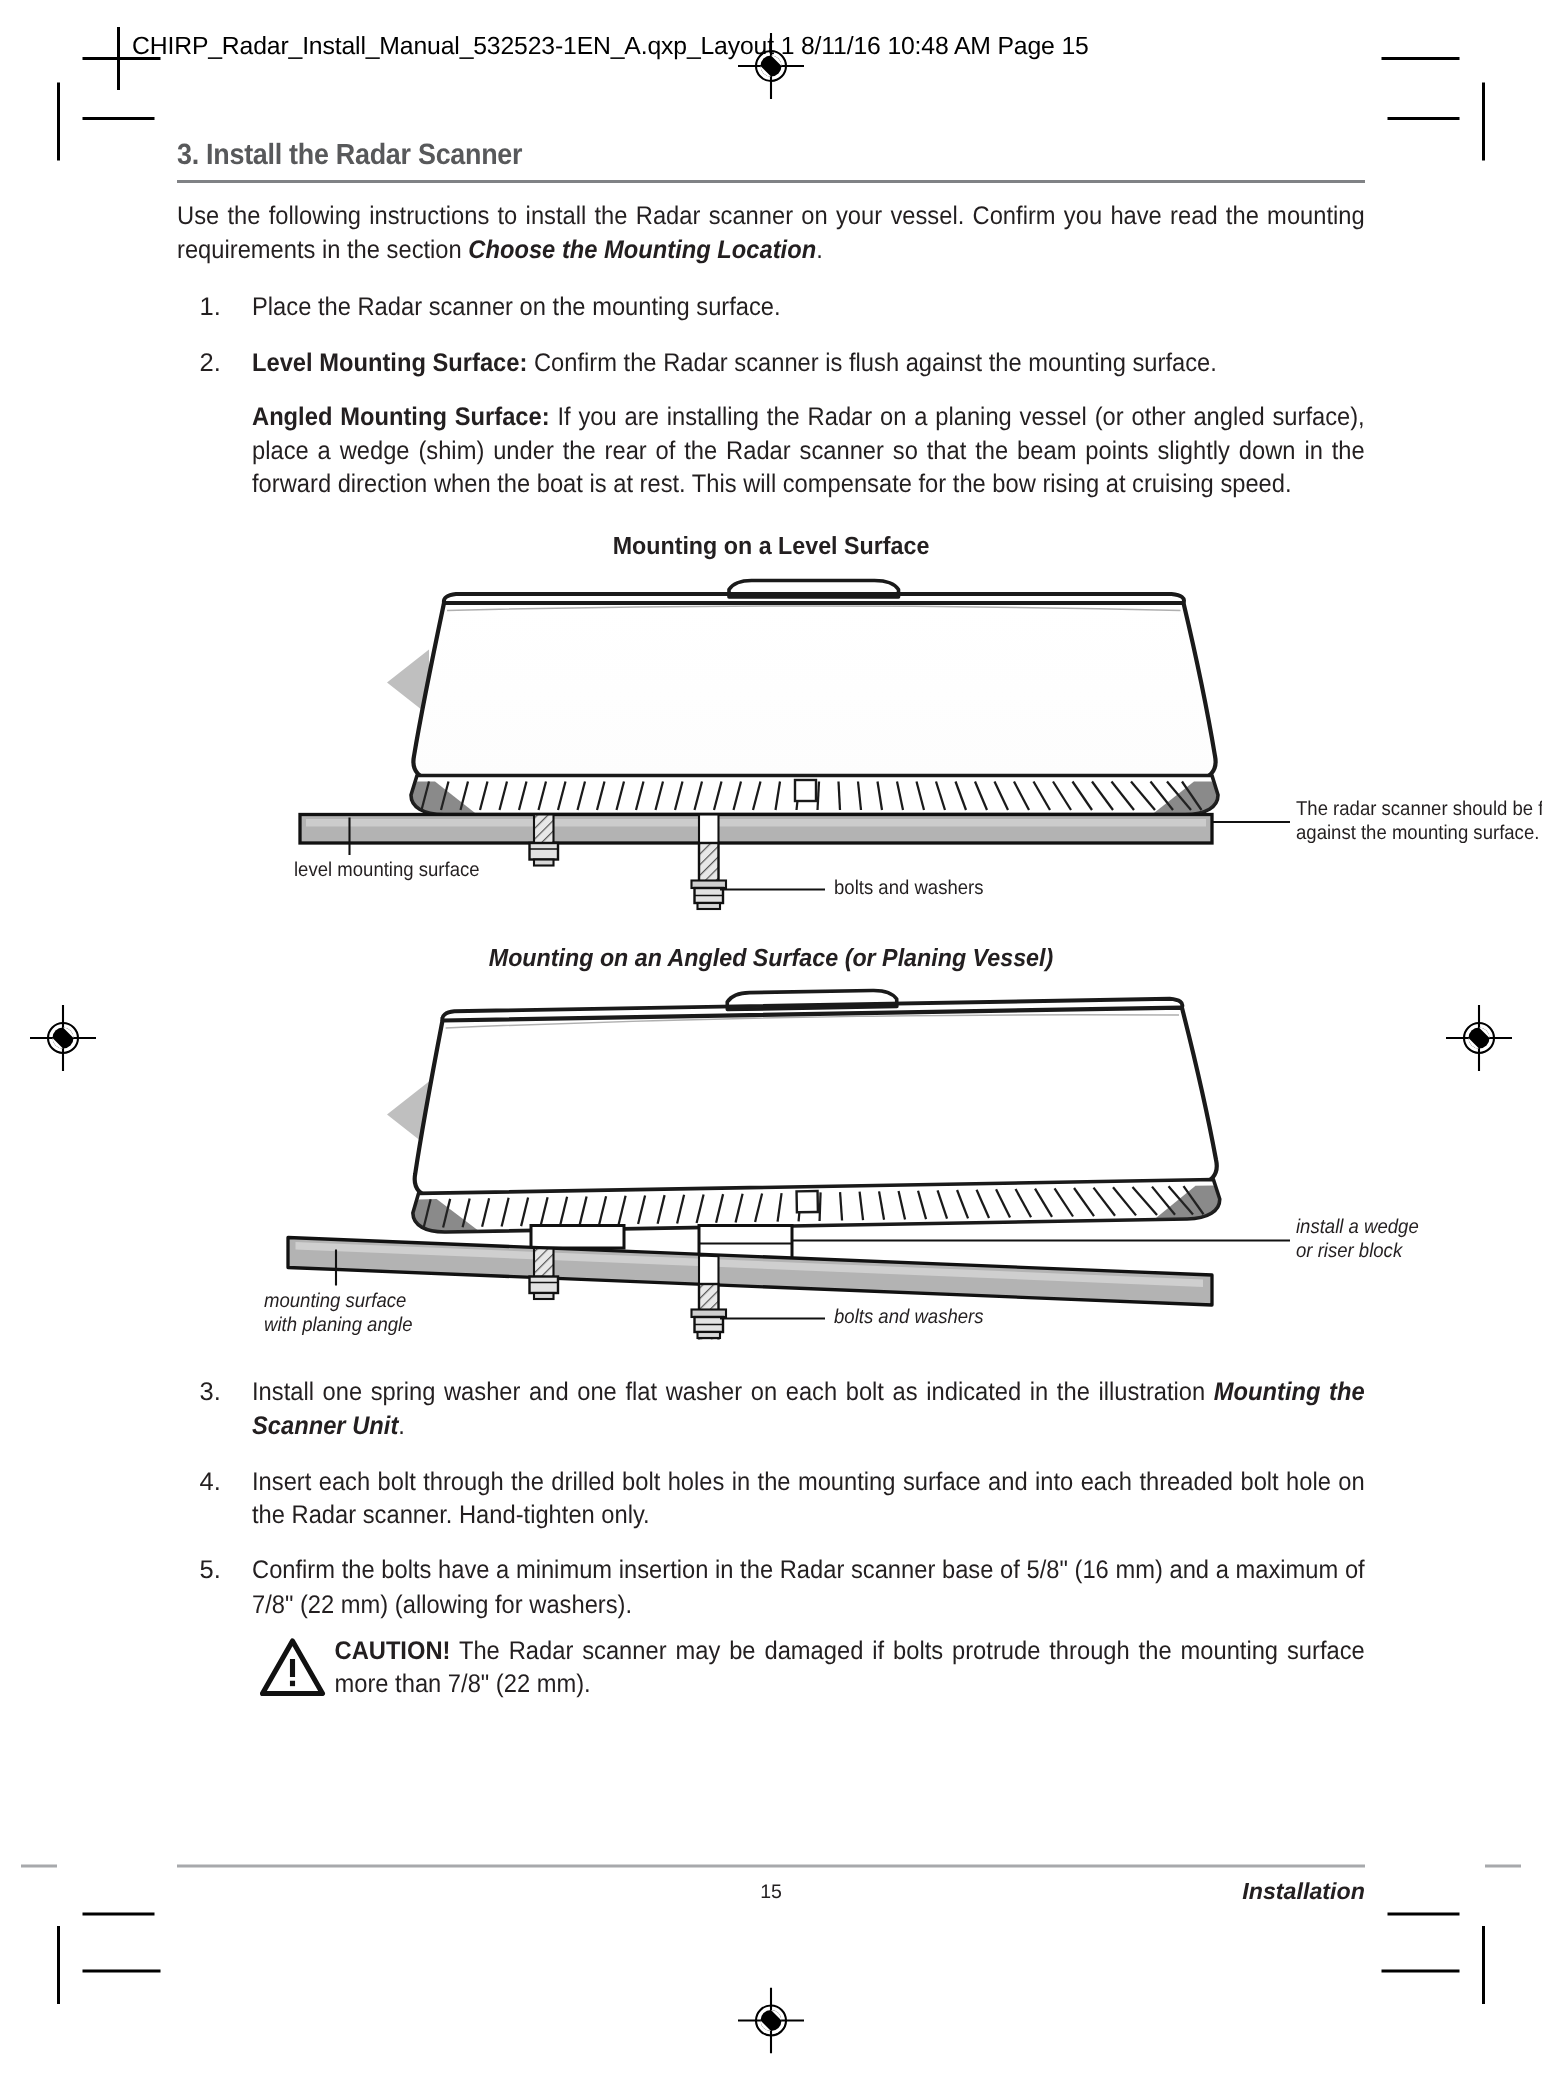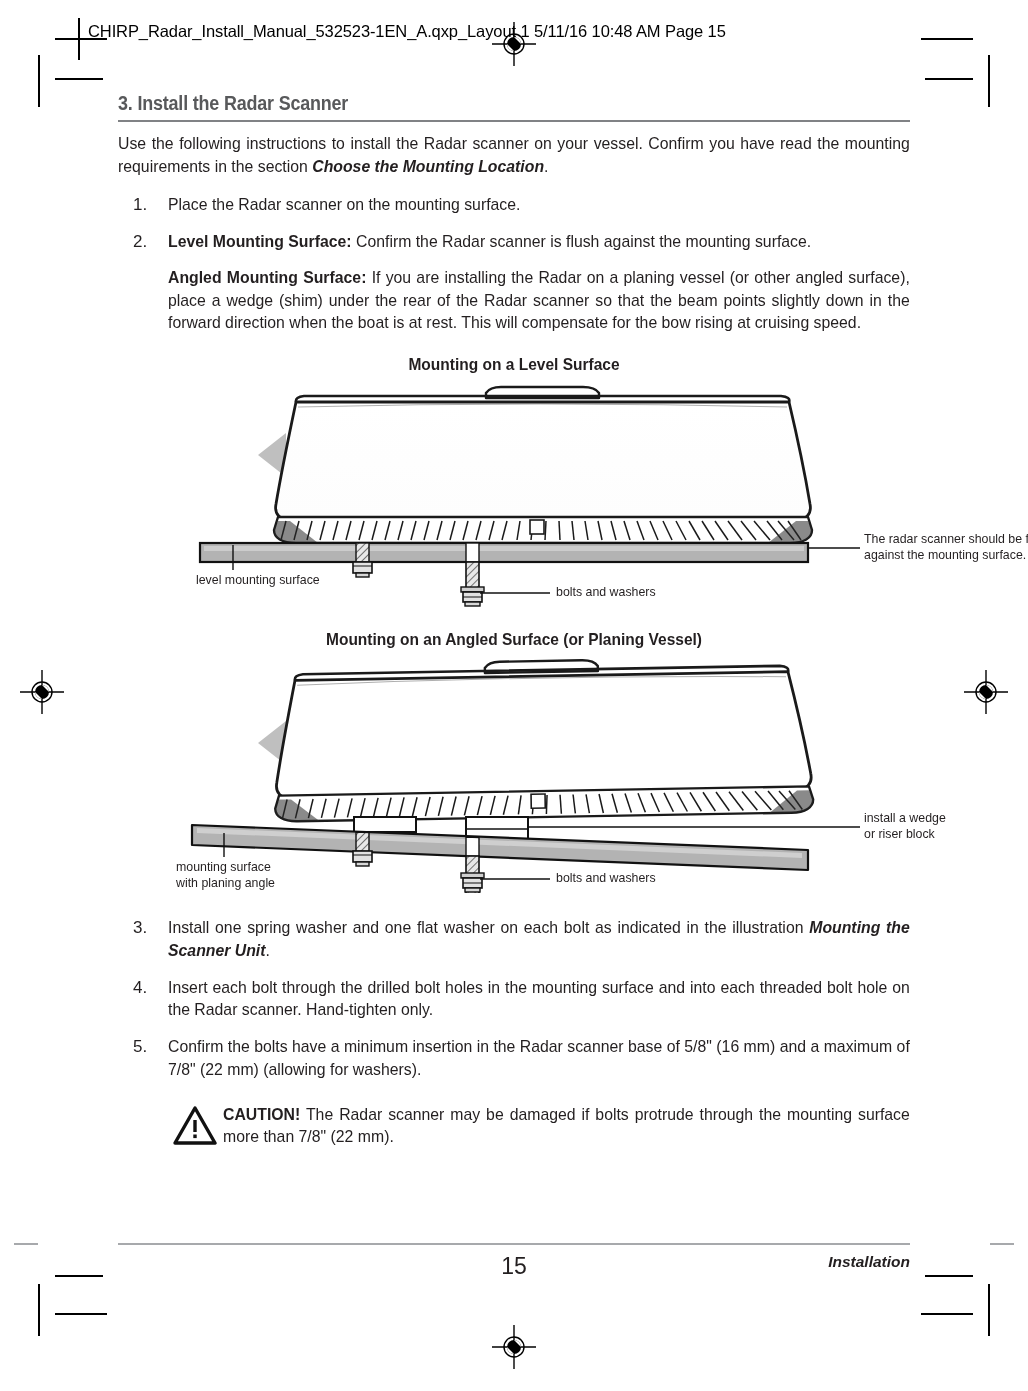--- a/index.html
+++ b/index.html
@@ -136,21 +136,21 @@
     color: #231f20;
     white-space: nowrap;
     transform: scaleX(0.93);
     transform-origin: left top;
   }
   .fig-label.r { transform-origin: left top; }
 
   
   .caution {
     position: relative;
-    margin-top: 22px;
+    margin-top: 8px;
     padding-left: 105px;
     min-height: 56px;
   }
   .caution .tri { position: absolute; left: 55px; top: 2px; }
   .caution p {
     margin: 0;
     font-size: 17px;
     line-height: 1.34;
     text-align: justify;
     transform: scaleX(0.93);
@@ -174,21 +174,21 @@
   }
   .footer-tick-r {
     position: absolute; right: 14px; top: 1243px;
     width: 24px; height: 2px; background: #a7a9ac;
   }
   .page-num {
     position: absolute;
     left: 0; right: 0;
     top: 1253px;
     text-align: center;
-    font-size: 23px;
+    font-size: 13px;
     color: #231f20;
   }
   .footer-section {
     position: absolute;
     right: 118px;
     top: 1253px;
     font-size: 15.5px;
     font-style: italic;
     font-weight: bold;
     color: #231f20;
@@ -238,21 +238,21 @@
 <svg class="regmark" style="left:492px; top:1325px;" viewBox="0 0 44 44">
   <line x1="22" y1="0" x2="22" y2="44" stroke="#000" stroke-width="1.4"></line>
   <line x1="0" y1="22" x2="44" y2="22" stroke="#000" stroke-width="1.4"></line>
   <circle cx="22" cy="22" r="10" fill="none" stroke="#000" stroke-width="1.4"></circle>
   <circle cx="22" cy="22" r="7" fill="#000"></circle>
   <path d="M22 15 A7 7 0 0 1 29 22 Z" fill="#fff"></path>
   <path d="M22 29 A7 7 0 0 1 15 22 Z" fill="#fff"></path>
 </svg>
 
 <div class="slug-rule"></div>
-<div class="slug">CHIRP_Radar_Install_Manual_532523-1EN_A.qxp_Layout 1  5/11/16  10:48 AM  Page 15</div>
+<div class="slug">CHIRP_Radar_Install_Manual_532523-1EN_A.qxp_Layout 1  8/11/16  10:48 AM  Page 15</div>
 
 <div class="page">
 
   <h1 class="section-title">3. Install the Radar Scanner</h1>
   <div class="title-rule"></div>
 
   <p class="body"><span>Use the following instructions to install the Radar scanner on your vessel. Confirm you have read the mounting requirements in the section </span><span class="ital-bold">Choose the Mounting Location</span><span>.</span></p>
 
   <ol class="steps">
     <li>
@@ -387,21 +387,21 @@
 
       <div class="fig-label" style="left:78px; top:192px;">level mounting surface</div>
       <div class="fig-label" style="left:438px; top:204px;">bolts and washers</div>
       <div class="fig-label r" style="left:746px; top:151px;">
         <span>The radar scanner should be flush</span><br>
         <span>against the mounting surface.</span>
       </div>
     </div>
   </div>
 
-  <div class="figure" style="margin-top:22px;">
+  <div class="figure" style="margin-top:22px;font-style:italic;">
     <div class="fig-caption">Mounting on an Angled Surface (or Planing Vessel)</div>
     <div class="fig-art" style="height:238px;">
 
       <svg width="792" height="238" viewBox="0 0 792 238">
         <defs>
           <pattern id="hatchB" width="5" height="5" patternTransform="rotate(45)" patternUnits="userSpaceOnUse">
             <rect width="5" height="5" fill="#e8e8e8"></rect>
             <line x1="0" y1="0" x2="0" y2="5" stroke="#555" stroke-width="1.6"></line>
           </pattern>
         </defs>

